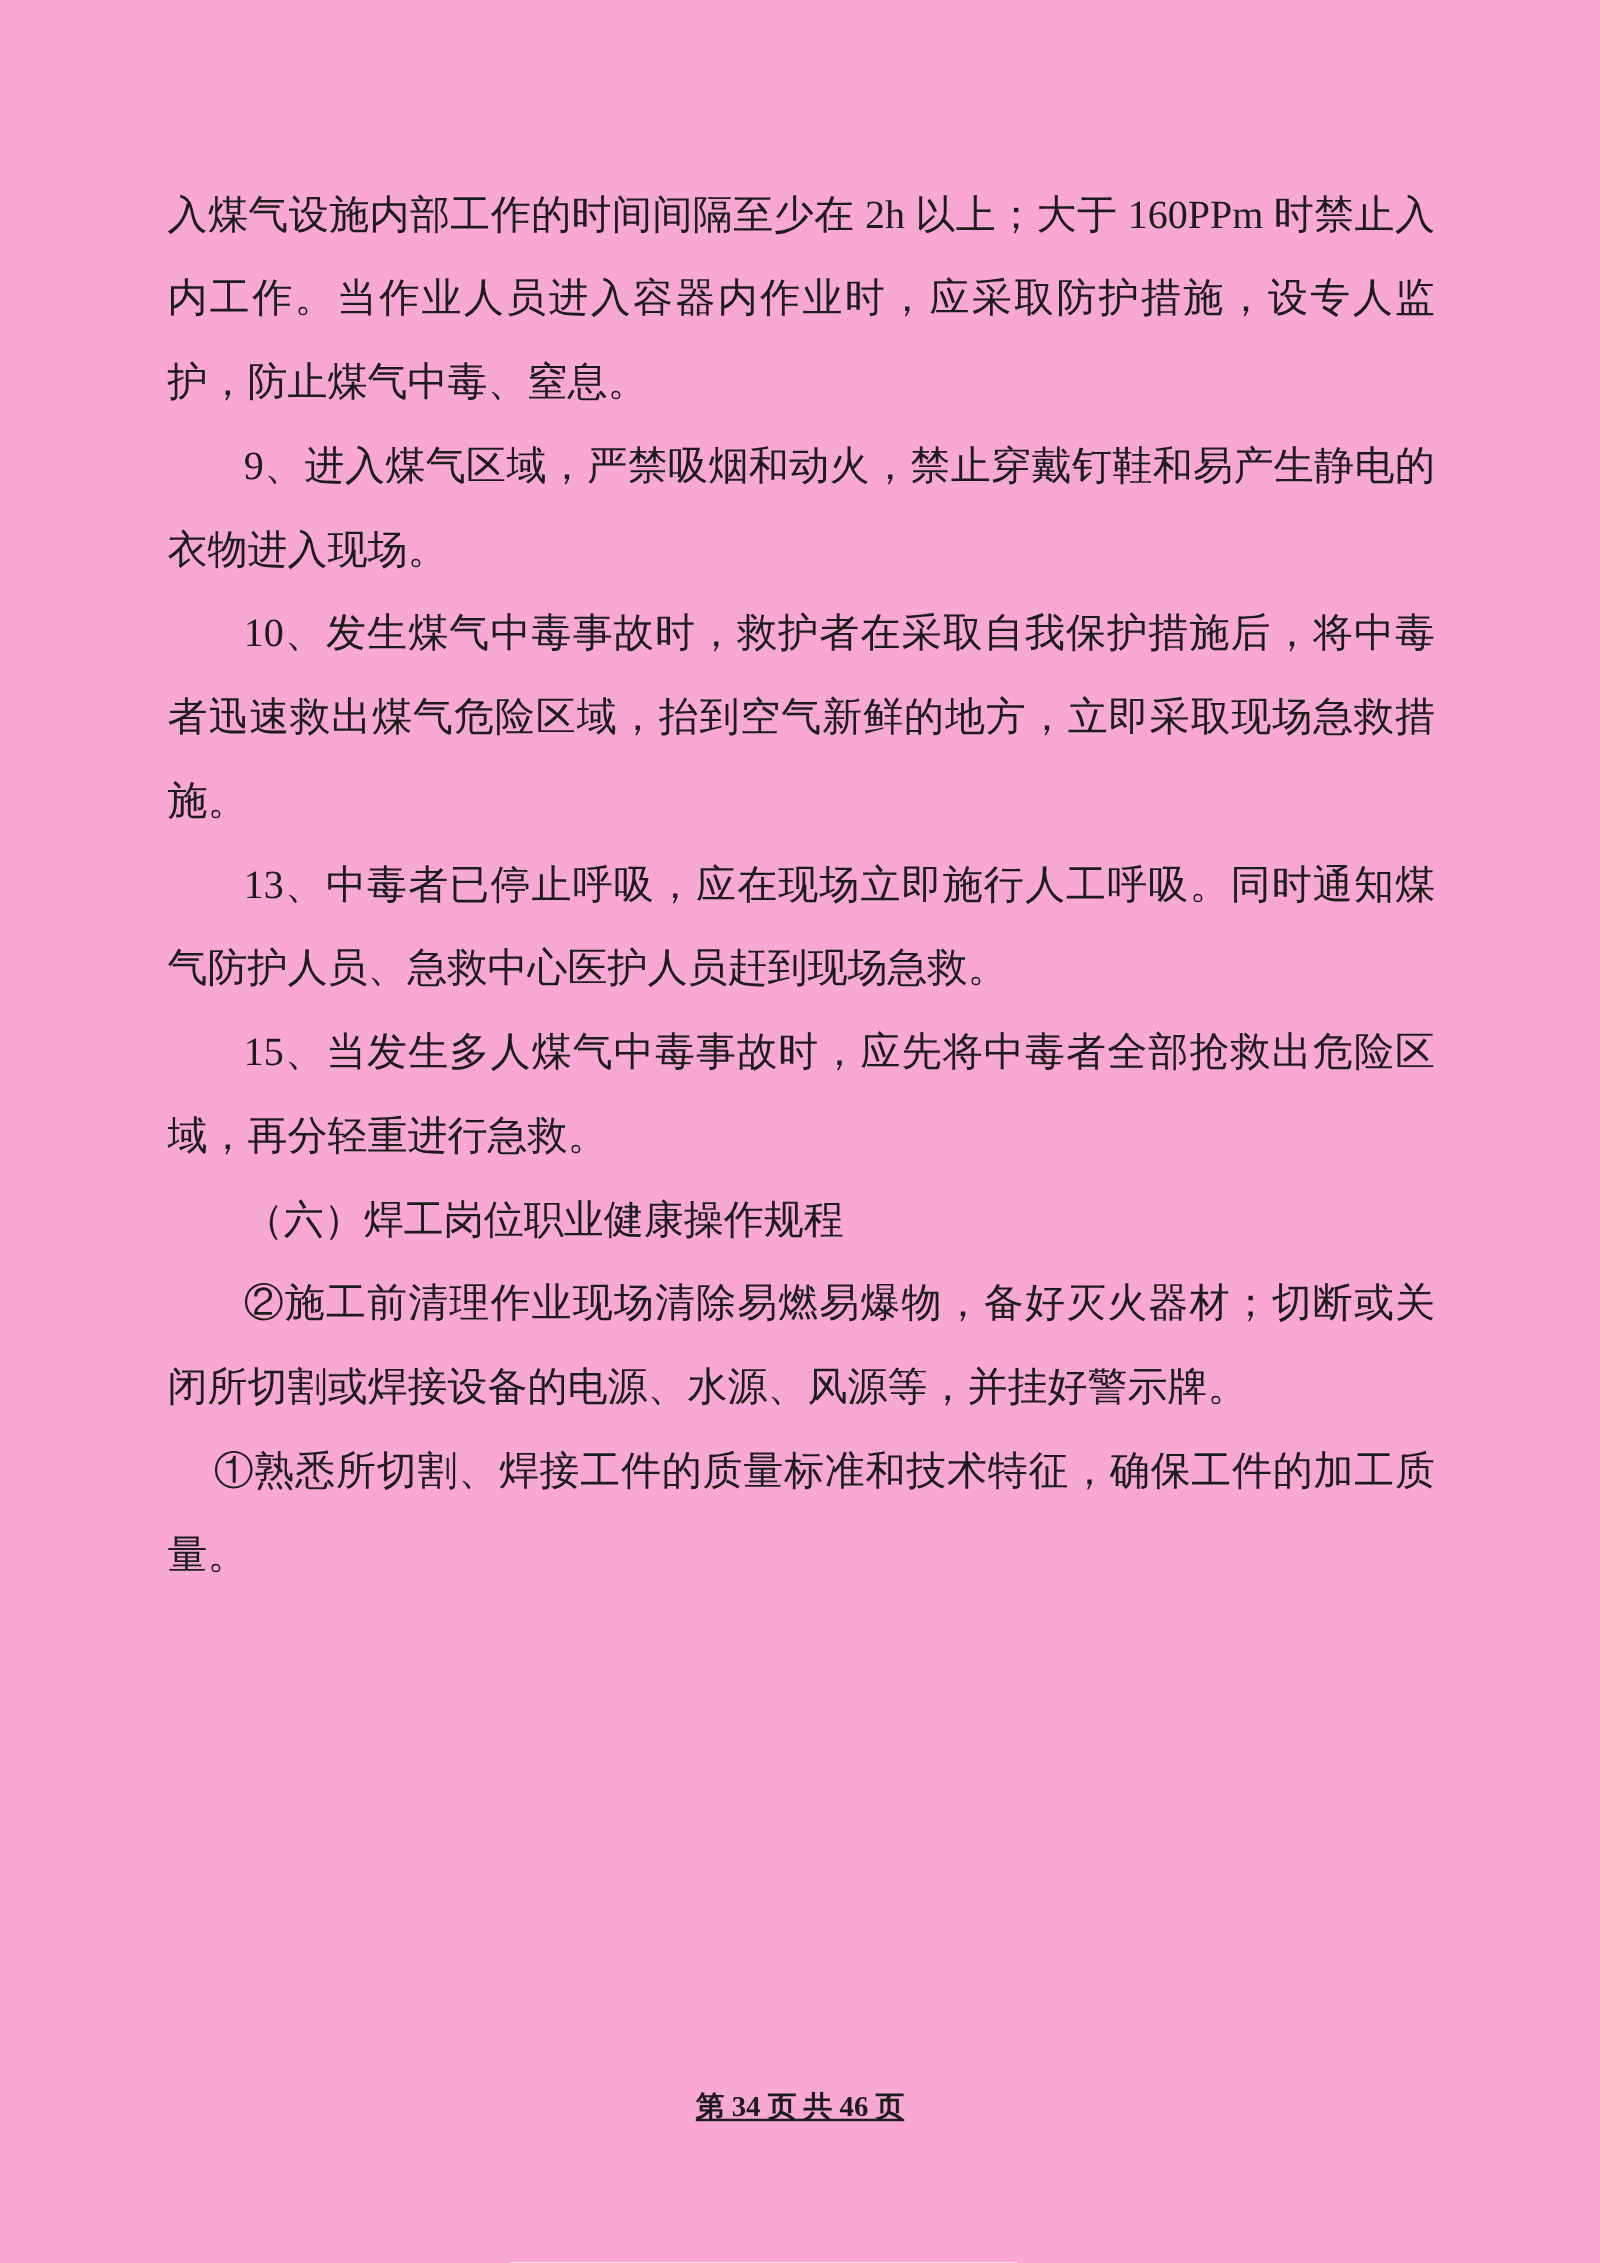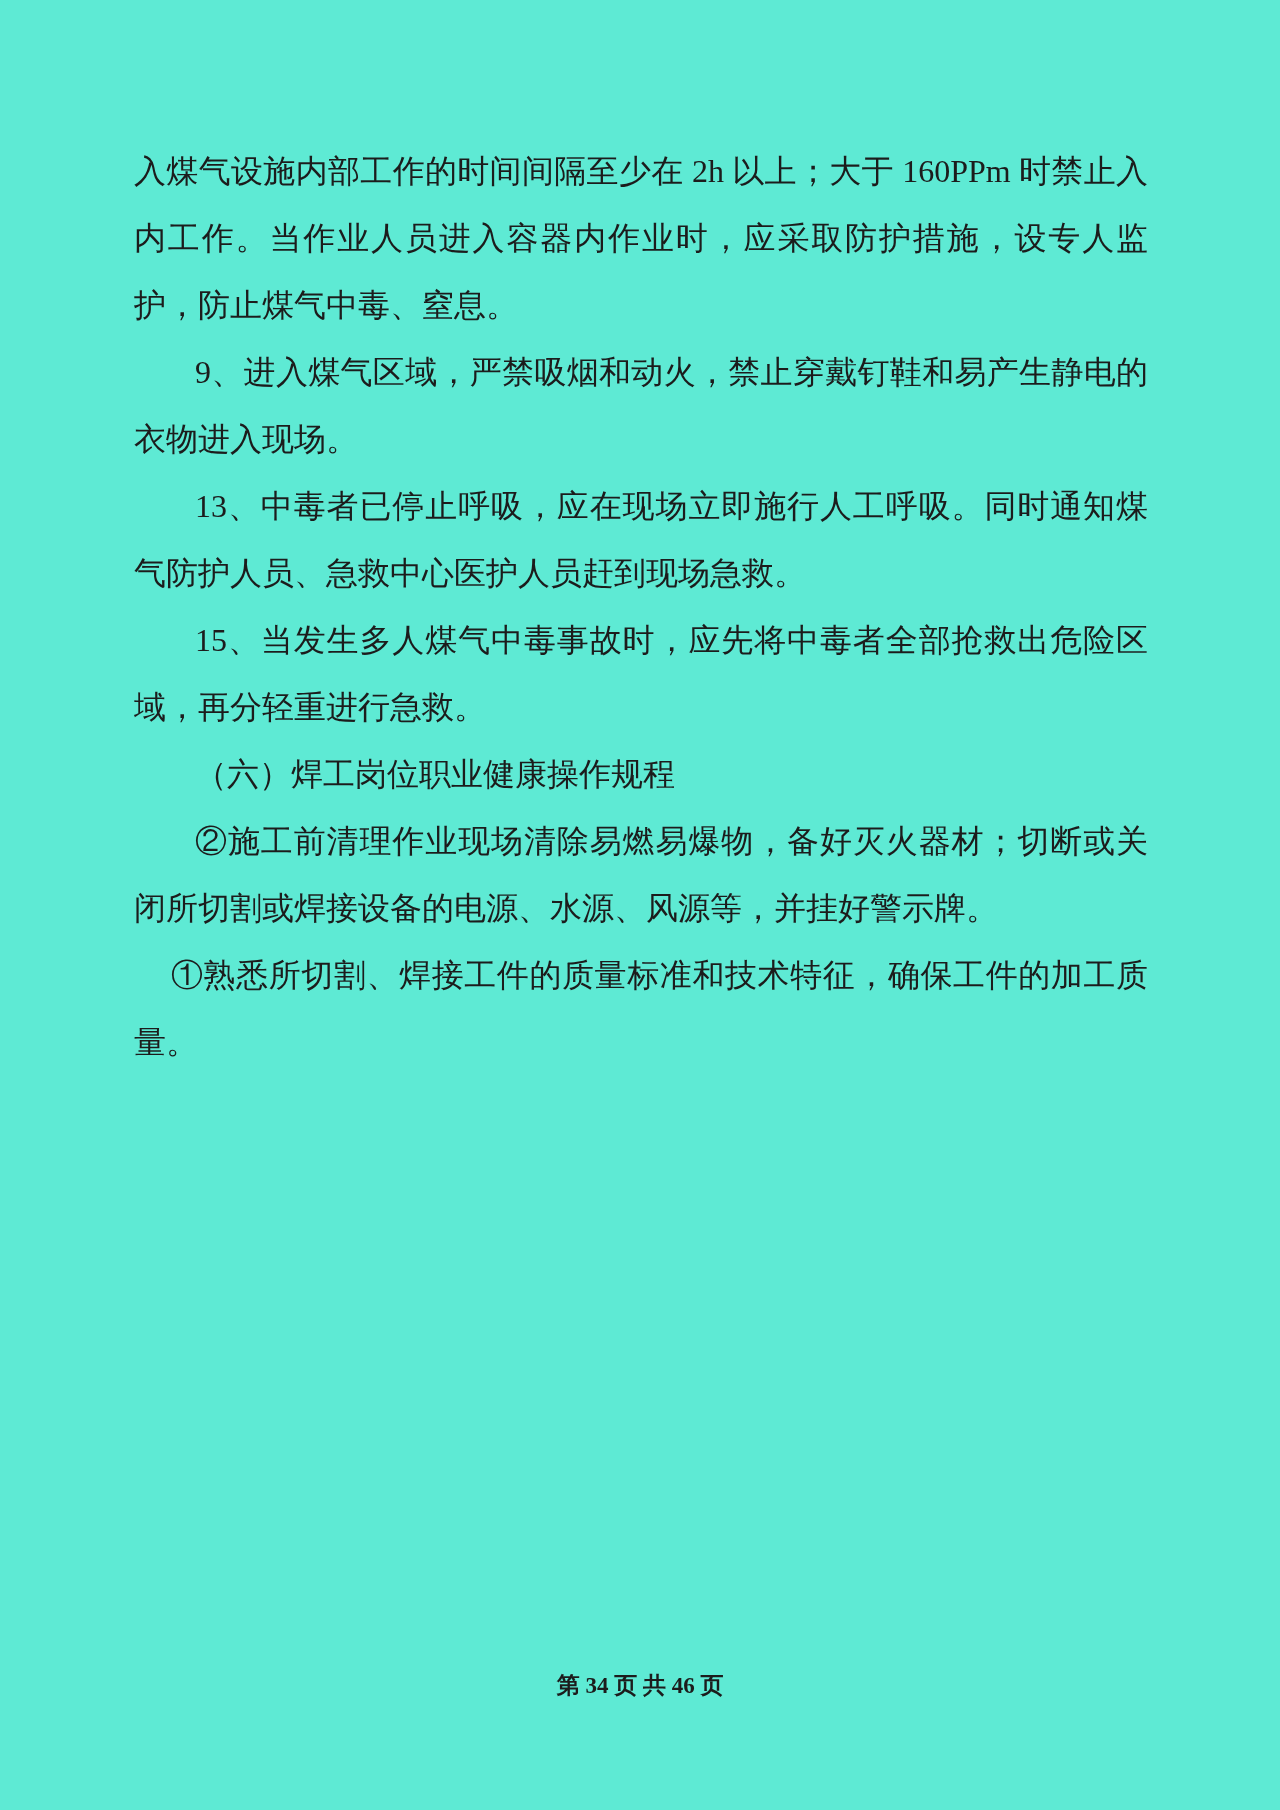--- a/index.html
+++ b/index.html
@@ -4,21 +4,21 @@
 <style>
   html, body {
     margin: 0;
     padding: 0;
     background: #ffffff;
   }
   .page {
     position: relative;
     width: 1280px;
     height: 1810px;
-    background: #5eead4;
+    background: #f9a8d4;
     overflow: hidden;
     font-family: "Liberation Serif", serif;
     color: #1c1c1c;
   }
   .content {
     position: absolute;
     left: 134px;
     top: 138px;
     width: 1014px;
     font-size: 32px;
@@ -37,29 +37,31 @@
   .footer {
     position: absolute;
     left: 0;
     right: 0;
     top: 1666px;
     text-align: center;
     font-size: 23px;
     font-weight: bold;
     line-height: 40px;
     color: #1c1c1c;
+    text-decoration: underline;
   }
 </style>
 </head>
 <body>
 
 <div class="page">
   <div class="content" id="paragraphs-container">
       <p class="para indent-none role-body">入煤气设施内部工作的时间间隔至少在 2h 以上；大于 160PPm 时禁止入内工作。当作业人员进入容器内作业时，应采取防护措施，设专人监护，防止煤气中毒、窒息。</p>
       <p class="para indent-normal role-body">9、进入煤气区域，严禁吸烟和动火，禁止穿戴钉鞋和易产生静电的衣物进入现场。</p>
+      <p class="para indent-normal role-body">10、发生煤气中毒事故时，救护者在采取自我保护措施后，将中毒者迅速救出煤气危险区域，抬到空气新鲜的地方，立即采取现场急救措施。</p>
       <p class="para indent-normal role-body">13、中毒者已停止呼吸，应在现场立即施行人工呼吸。同时通知煤气防护人员、急救中心医护人员赶到现场急救。</p>
       <p class="para indent-normal role-body">15、当发生多人煤气中毒事故时，应先将中毒者全部抢救出危险区域，再分轻重进行急救。</p>
       <p class="para indent-normal role-heading">（六）焊工岗位职业健康操作规程</p>
       <p class="para indent-normal role-body">②施工前清理作业现场清除易燃易爆物，备好灭火器材；切断或关闭所切割或焊接设备的电源、水源、风源等，并挂好警示牌。</p>
       <p class="para indent-small role-body">①熟悉所切割、焊接工件的质量标准和技术特征，确保工件的加工质量。</p>
     </div>
 
   <div class="footer">
     <span>第 34 页 共 46 页</span>
   </div>

